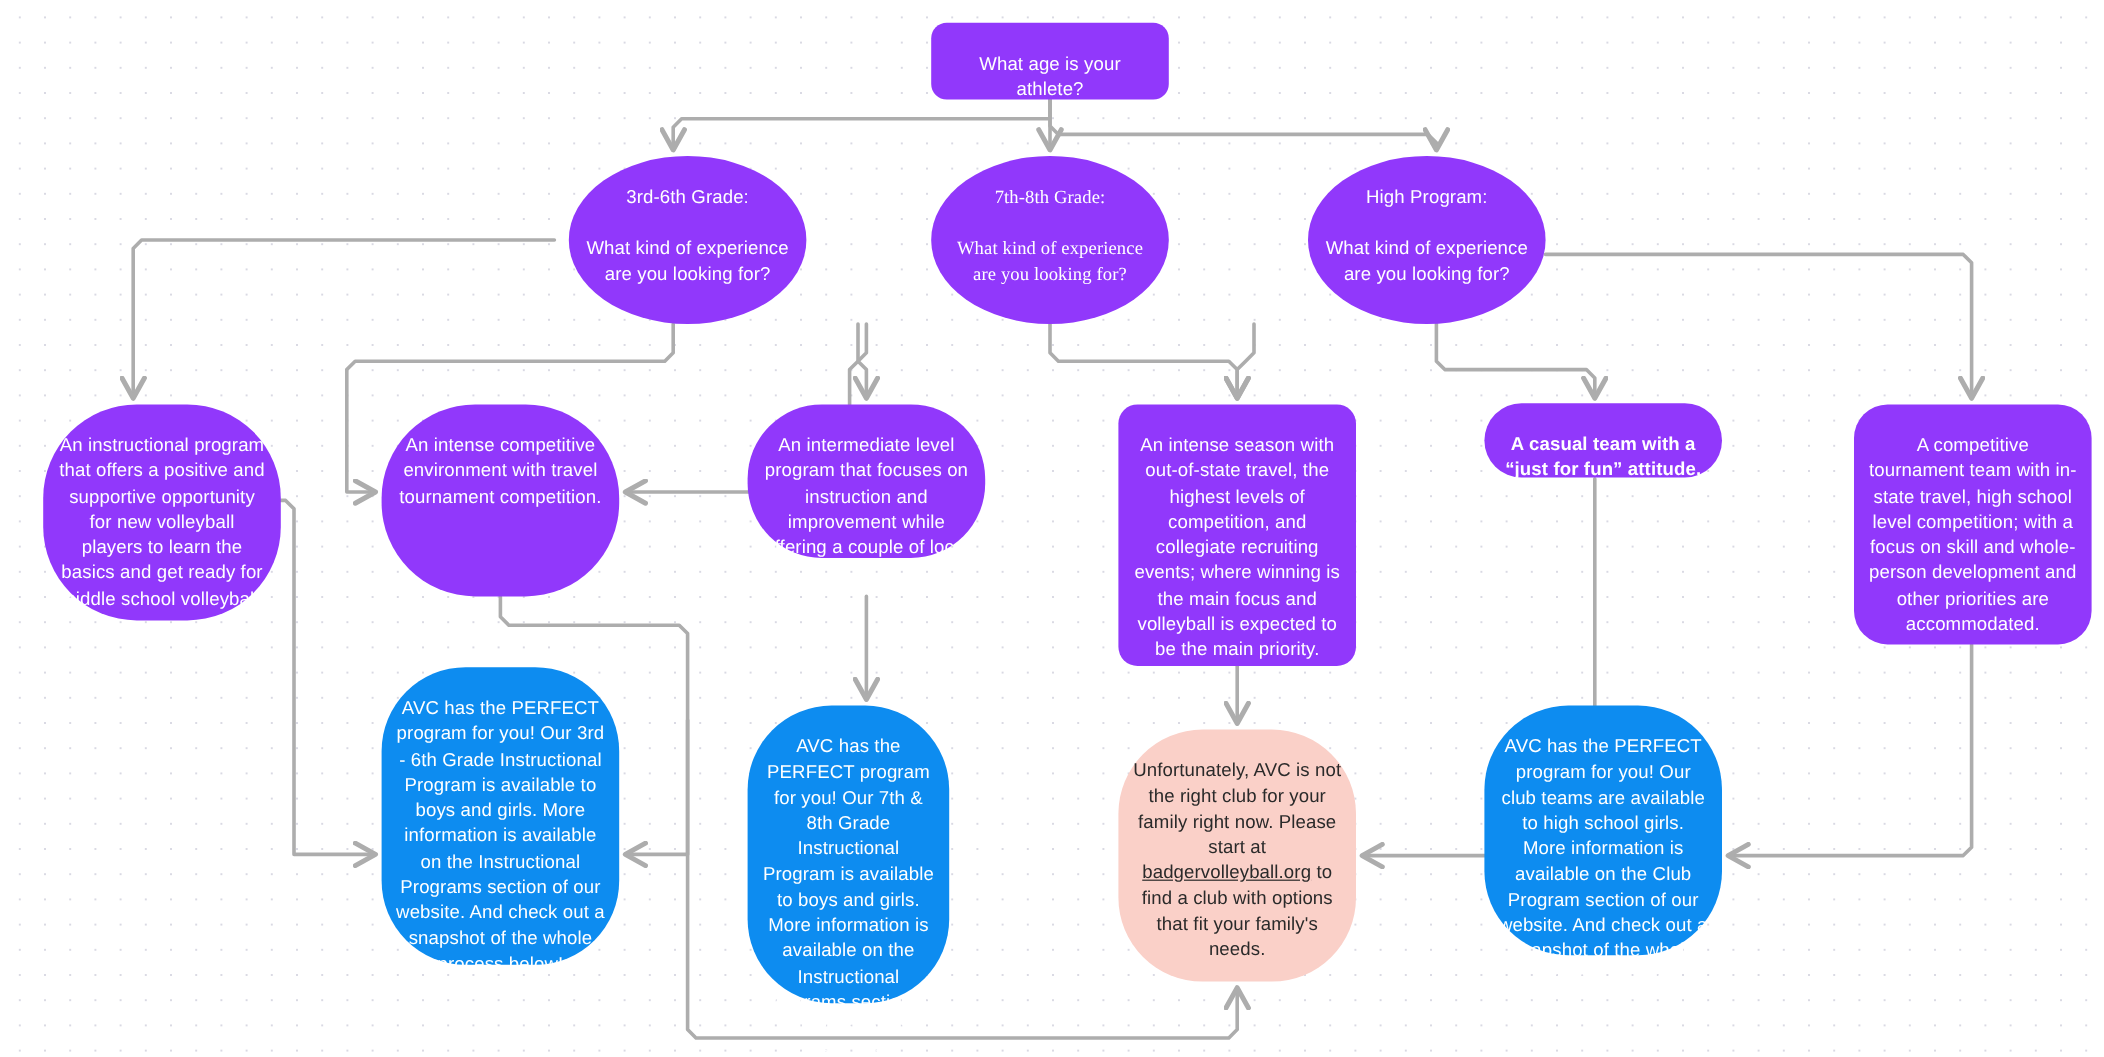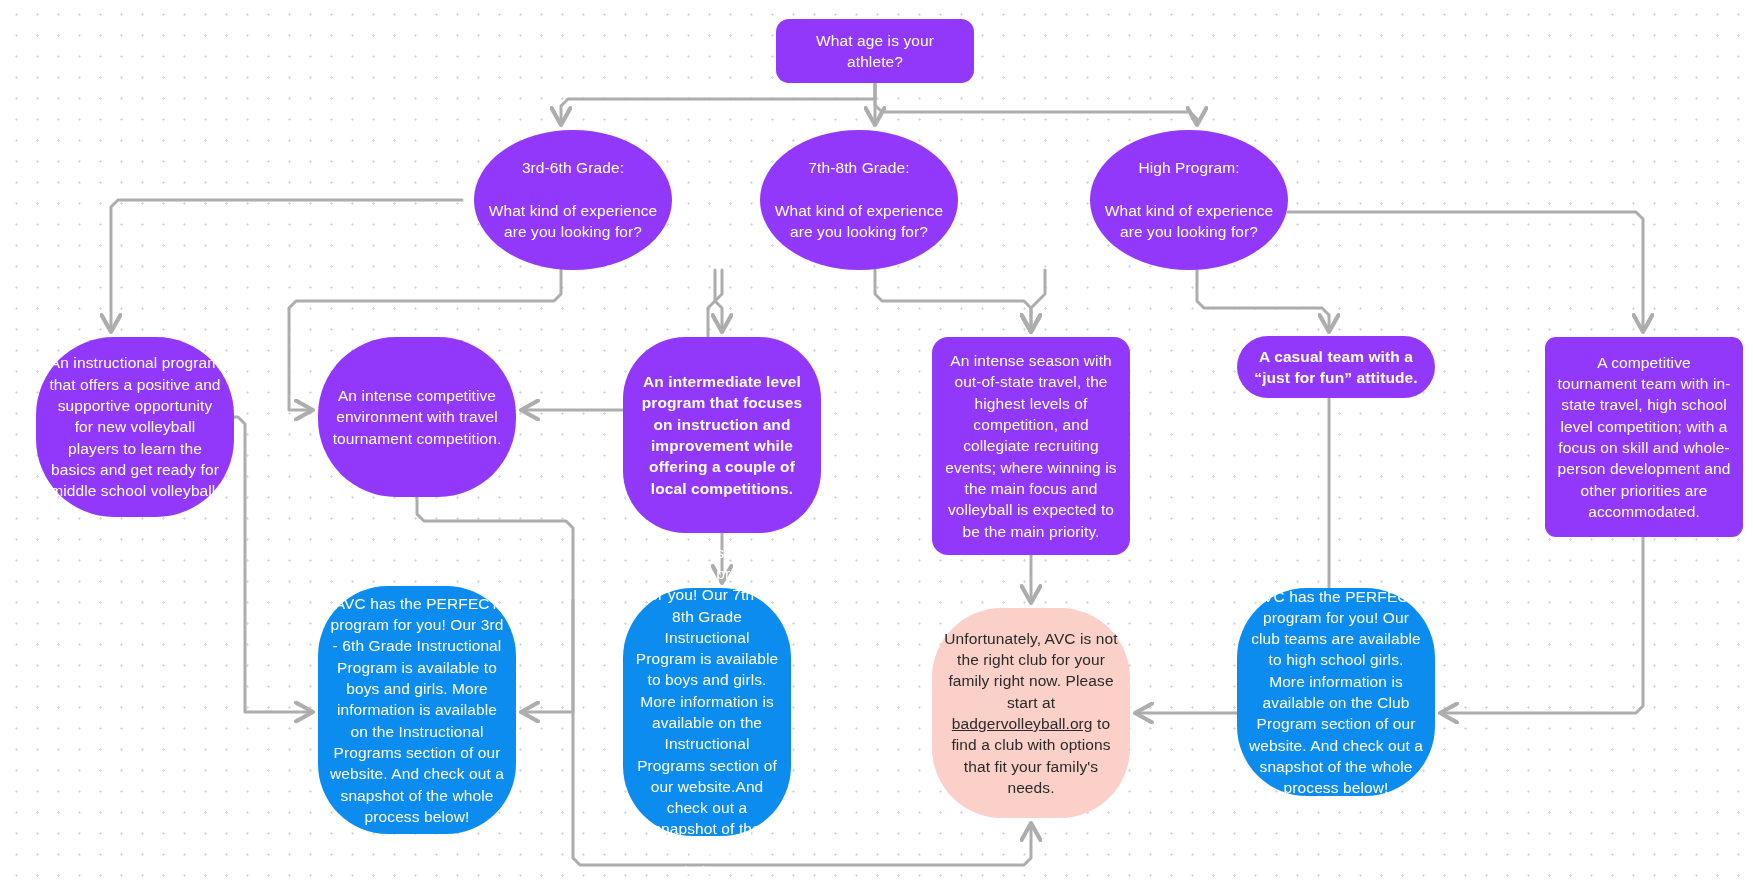--- a/index.html
+++ b/index.html
@@ -21,50 +21,50 @@
   #edges {
     position: absolute;
     left: 0; top: 0;
     width: 1753px;
     height: 881px;
     pointer-events: none;
   }
   .node {
     position: absolute;
     display: flex;
-    align-items: center;
+    align-items: flex-start;
     justify-content: center;
     text-align: center;
     box-sizing: border-box;
     color: #ffffff;
     font-size: 15.5px;
     line-height: 21.3px;
     letter-spacing: 0.1px;
-    padding: 2px 12px;
+    padding: 24px 12px;
     white-space: pre-line;
   }
   .node.purple { background: #9138fb; }
   .node.blue   { background: #0d8cf0; }
   .node.pink   { background: #fad0c8; color: #2a2a2a; }
 
   .node .label { display: block; }
 
   .n-root     { left: 776px;  top: 19px;  width: 198px; height: 64px;  border-radius: 13px; }
   .n-g36      { left: 474px;  top: 130px; width: 198px; height: 140px; border-radius: 99px/70px; }
-  .n-g78      { left: 760px;  top: 130px; width: 198px; height: 140px; border-radius: 99px/70px; }
+  .n-g78      { left: 776px;  top: 130px; width: 198px; height: 140px; border-radius: 99px/70px; font-family: Liberation Serif, serif; }
   .n-ghs      { left: 1090px; top: 130px; width: 198px; height: 140px; border-radius: 99px/70px; }
 
   .n-instr    { left: 36px;   top: 337px; width: 198px; height: 180px; border-radius: 78px; }
   .n-intense  { left: 318px;  top: 337px; width: 198px; height: 160px; border-radius: 78px; }
-  .n-inter    { left: 623px;  top: 337px; width: 198px; height: 196px; border-radius: 62px; font-weight: bold; }
+  .n-inter    { left: 623px;  top: 337px; width: 198px; height: 128px; border-radius: 62px; }
   .n-season   { left: 932px;  top: 337px; width: 198px; height: 218px; border-radius: 16px; }
   .n-casual   { left: 1237px; top: 336px; width: 198px; height: 62px;  border-radius: 31px; font-weight: bold; }
-  .n-comp     { left: 1545px; top: 337px; width: 198px; height: 200px; border-radius: 11px; }
+  .n-comp     { left: 1545px; top: 337px; width: 198px; height: 200px; border-radius: 28px; }
 
-  .n-b36      { left: 318px;  top: 586px; width: 198px; height: 248px; border-radius: 70px; }
+  .n-b36      { left: 318px;  top: 556px; width: 198px; height: 248px; border-radius: 70px; }
   .n-b78      { left: 623px;  top: 588px; width: 168px; height: 248px; border-radius: 70px; }
   .n-sorry    { left: 932px;  top: 608px; width: 198px; height: 210px; border-radius: 70px; }
   .n-bhs      { left: 1237px; top: 588px; width: 198px; height: 208px; border-radius: 70px; }
 
   .link {
     text-decoration: underline;
     color: inherit;
     cursor: pointer;
   }
 </style>

